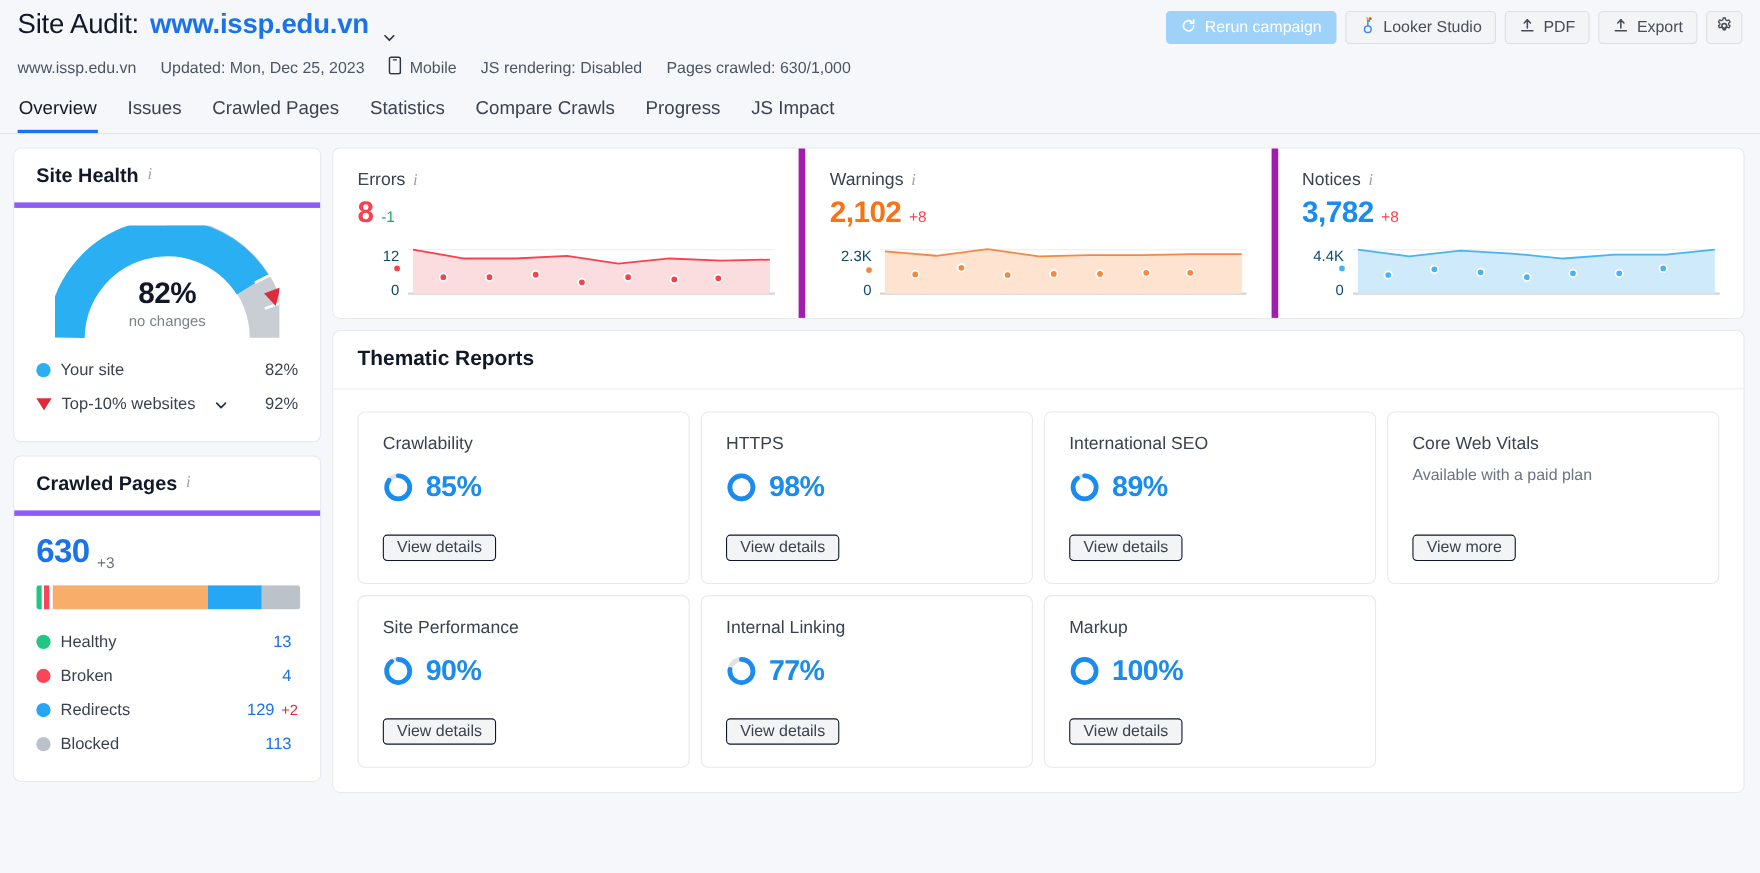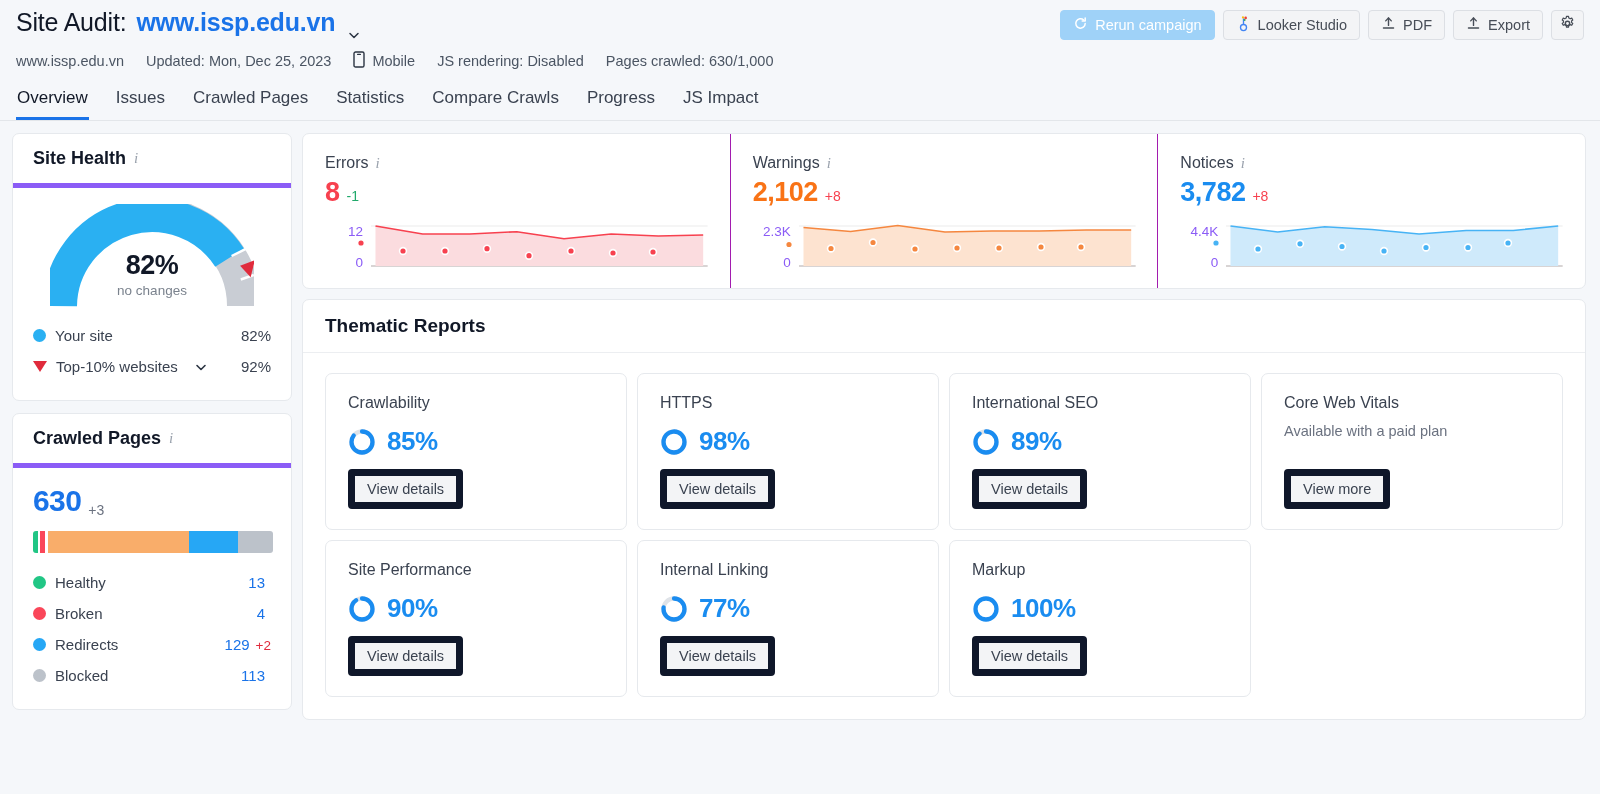--- a/index.html
+++ b/index.html
@@ -111,30 +111,30 @@
     display: flex; align-items: center; font-size: 15px; color: #3a4250; height: 31px;
   }
   .cp-legend-row .lbl { display: flex; align-items: center; gap: 9px; }
   .cp-legend-row .vals { margin-left: auto; display: flex; align-items: baseline; gap: 6px; justify-content: flex-end; }
   .cp-legend-row .v { color: #1a73e8; }
   .cp-legend-row .d { color: #e02b3c; font-size: 13.5px; }
 
   
   .stats { display: flex; padding: 0; }
   .stat { flex: 1 1 0; padding: 20px 22px 18px 22px; position: relative; }
-  .stat + .stat { border-left: 1px solid #a21caf; }
+  .stat + .stat { border-left: 6px solid #a21caf; }
   .stat-head { display: flex; align-items: center; gap: 7px; }
   .stat-title { font-size: 16px; color: #3a4250; }
   .stat-num-row { display: flex; align-items: baseline; gap: 7px; margin-top: 5px; }
   .stat-num { font-size: 27px; font-weight: 700; letter-spacing: -0.5px; }
   .stat-delta { font-size: 14px; }
   .spark { margin-top: 14px; display: flex; align-items: stretch; gap: 8px; }
   .spark-axis {
     display: flex; flex-direction: column; justify-content: space-between;
-    font-size: 13.5px; color: #8b5cf6; width: 38px; text-align: right;
+    font-size: 13.5px; color: #0c4a6e; width: 38px; text-align: right;
     padding: 2px 0 0 0;
   }
   .spark-plot { flex: 1 1 auto; height: 48px; }
   .spark-plot svg { display: block; width: 100%; height: 100%; overflow: visible; }
 
   
   .thematic { margin-top: 10px; }
   .tr-head { padding: 15px 22px; border-bottom: 1px solid #eceef1; }
   .tr-head h3 { font-size: 19px; font-weight: 700; color: #111827; }
   .tr-grid {
@@ -145,22 +145,22 @@
     border: 1px solid #e6e9ed; border-radius: 7px; background: #fff;
     padding: 20px 22px 20px 22px; min-height: 157px;
     display: flex; flex-direction: column;
   }
   .tr-title { font-size: 16px; color: #3a4250; }
   .tr-score { display: flex; align-items: center; gap: 11px; margin-top: 14px; }
   .tr-pct { font-size: 26px; font-weight: 700; color: #1a8cf0; letter-spacing: -0.5px; }
   .tr-note { font-size: 14.5px; color: #6b7280; margin-top: 11px; }
   .tr-btn {
     align-self: flex-start; margin-top: auto;
-    height: 40px; padding: 0 12px;
-    border: 7px solid #0f172a; border-radius: 4px; background: #f3f4f6;
+    height: 24px; padding: 0 12px;
+    border: 1px solid #0f172a; border-radius: 4px; background: #f3f4f6;
     color: #3a4250; font-size: 14.5px; font-family: "Liberation Sans", sans-serif;
     cursor: pointer; display: inline-flex; align-items: center;
   }
   .ring { display: block; }
 </style>
 </head>
 <body>
 
 <div class="page">
 

